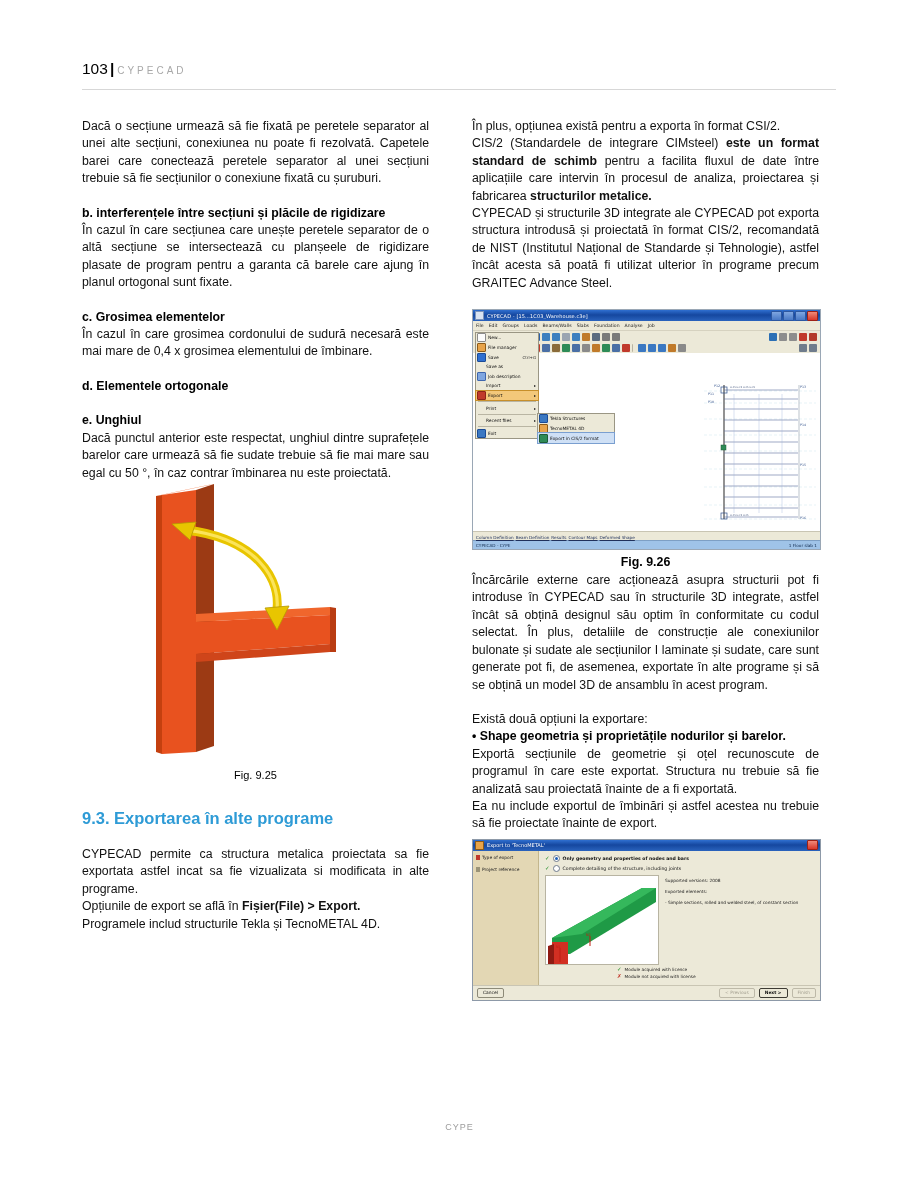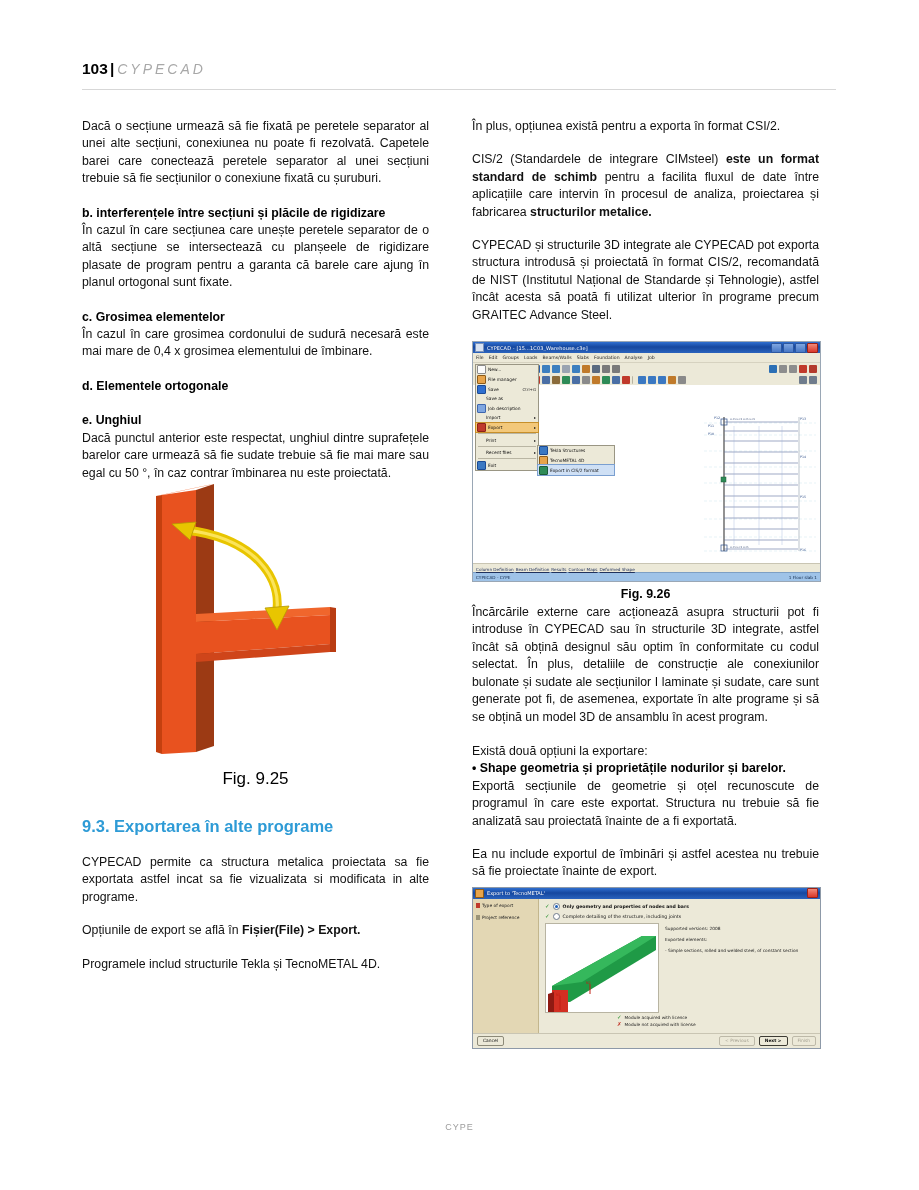--- a/index.html
+++ b/index.html
@@ -22,35 +22,34 @@
   
   .page-header {
     position: absolute;
     left: 82px;
     top: 60px;
     width: 755px;
     height: 34px;
   }
   .page-header .pagenum {
     font-size: 15.5px;
-    font-weight: bold;
+    font-weight: normal;
     letter-spacing: 0px;
     color: #000;
   }
   .page-header .bar {
     font-size: 15.5px;
     font-weight: bold;
     color: #000;
     margin: 0 3px 0 2px;
   }
   .page-header .bookname {
-    font-size: 14px;
+    font-size: 10px;
     letter-spacing: 3.0px;
     color: #a8a8a8;
-    font-style: italic;
   }
   .header-rule {
     position: absolute;
     left: 82px;
     top: 89px;
     width: 754px;
     height: 1px;
     background: #d7d7d7;
   }
 
@@ -64,42 +63,42 @@
   .col-right { left: 472px; }
 
   p.body, div.body {
     margin: 0 0 0 0;
     font-size: 12.3px;
     line-height: 17.4px;
     text-align: justify;
     text-justify: inter-word;
     color: #111;
   }
-  p.body + p.body { margin-top: 16px; }
+  p.body + p.body { margin-top: 0; }
   .gap { height: 17px; }
   .gap-sm { height: 9px; }
   .subhead {
     font-size: 12.3px;
     line-height: 17.4px;
     font-weight: bold;
     margin: 0;
     color: #000;
   }
   b, strong { font-weight: bold; }
 
   .section-title {
     font-size: 16.5px;
     font-weight: bold;
     color: #2e9bd6;
     line-height: 22px;
     margin: 0;
   }
 
   .fig-caption {
-    font-size: 17px;
+    font-size: 11px;
     text-align: center;
     margin-top: 5px;
     color: #000;
   }
   .fig-caption.bold { font-weight: bold; font-size: 12.4px; }
 
   
   .fig925-wrap {
     position: relative;
     width: 347px;

